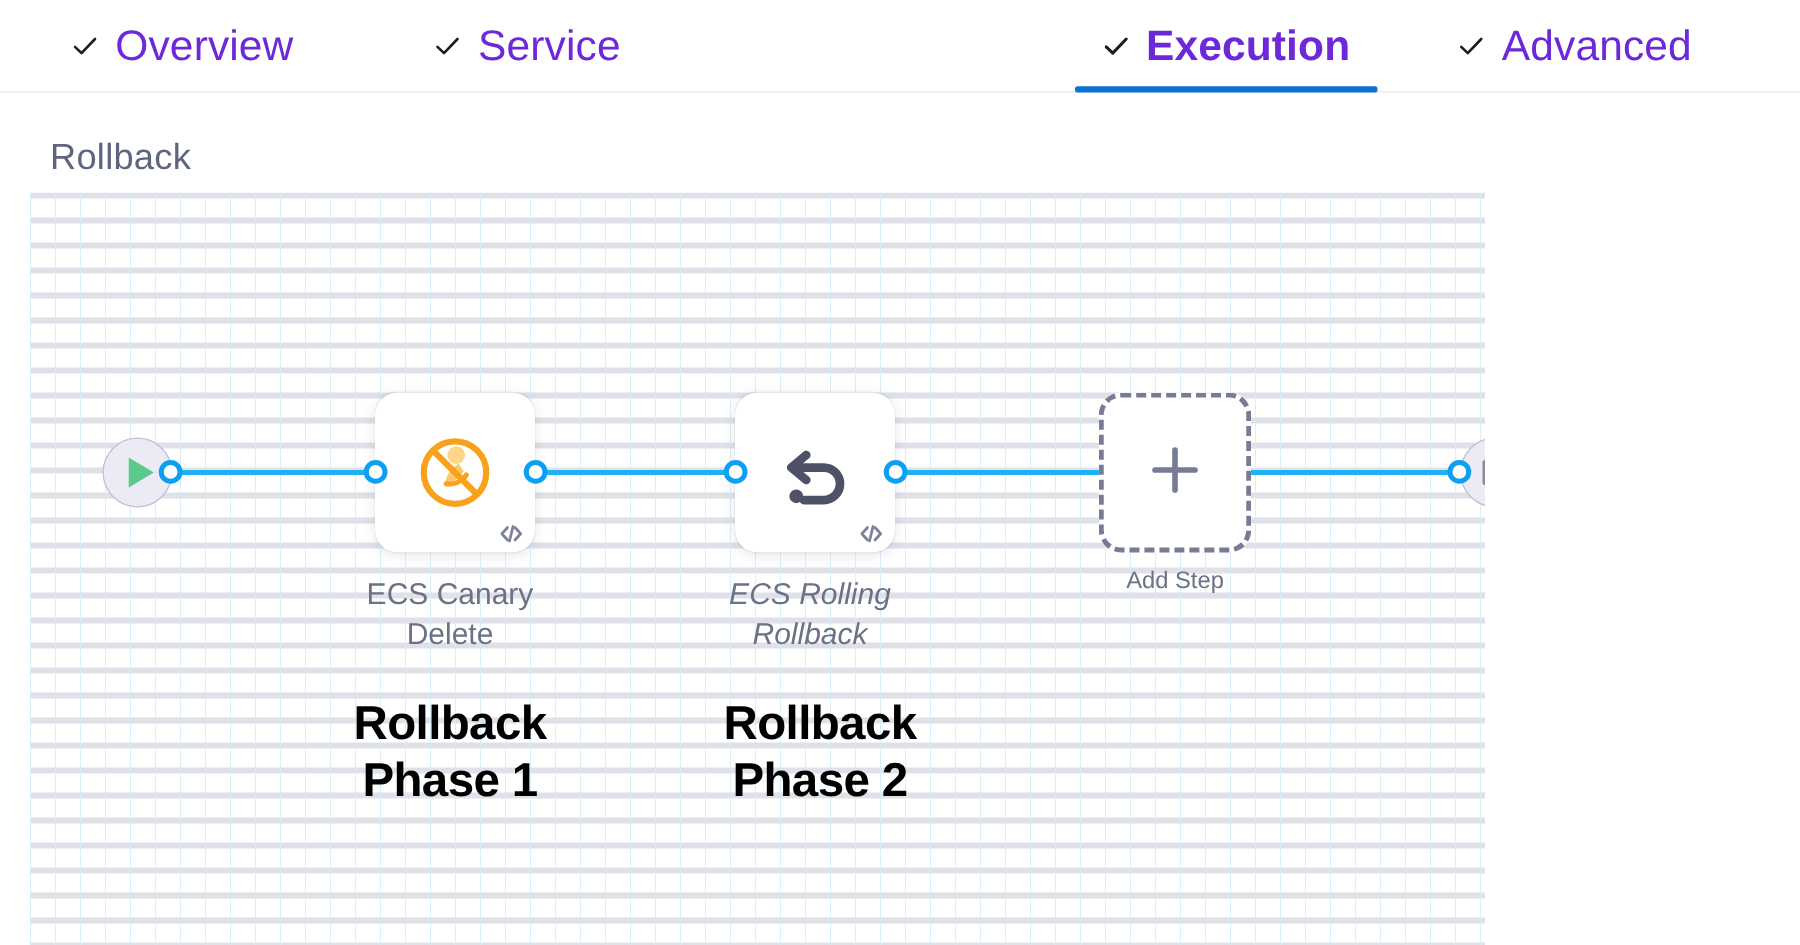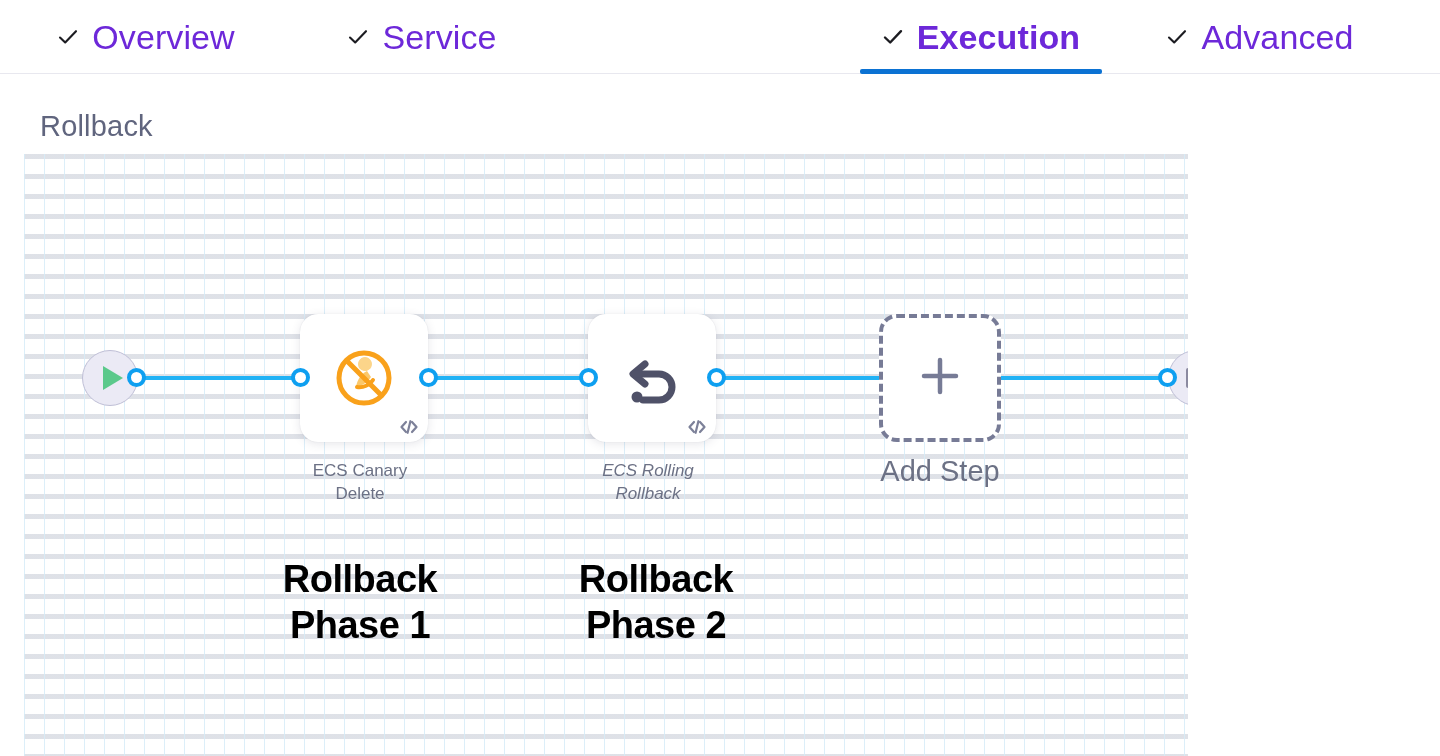--- a/index.html
+++ b/index.html
@@ -222,21 +222,21 @@
     display: flex;
     align-items: center;
     justify-content: center;
   }
 
   .node-label {
     position: absolute;
     top: 386px;
     width: 200px;
     text-align: center;
-    font-size: 17px;
+    font-size: 24px;
     line-height: 1.33;
     color: #6c7185;
     font-weight: 400;
     white-space: pre-line;
   }
 
   
   .addstep {
     position: absolute;
     width: 122px;
@@ -249,21 +249,21 @@
     align-items: center;
     justify-content: center;
     z-index: 6;
     cursor: pointer;
   }
   .addstep-label {
     position: absolute;
     top: 380px;
     width: 200px;
     text-align: center;
-    font-size: 29px;
+    font-size: 19px;
     line-height: 1.2;
     color: #6c7185;
     white-space: nowrap;
   }
 
   
   .annotation {
     position: absolute;
     width: 300px;
     text-align: center;

